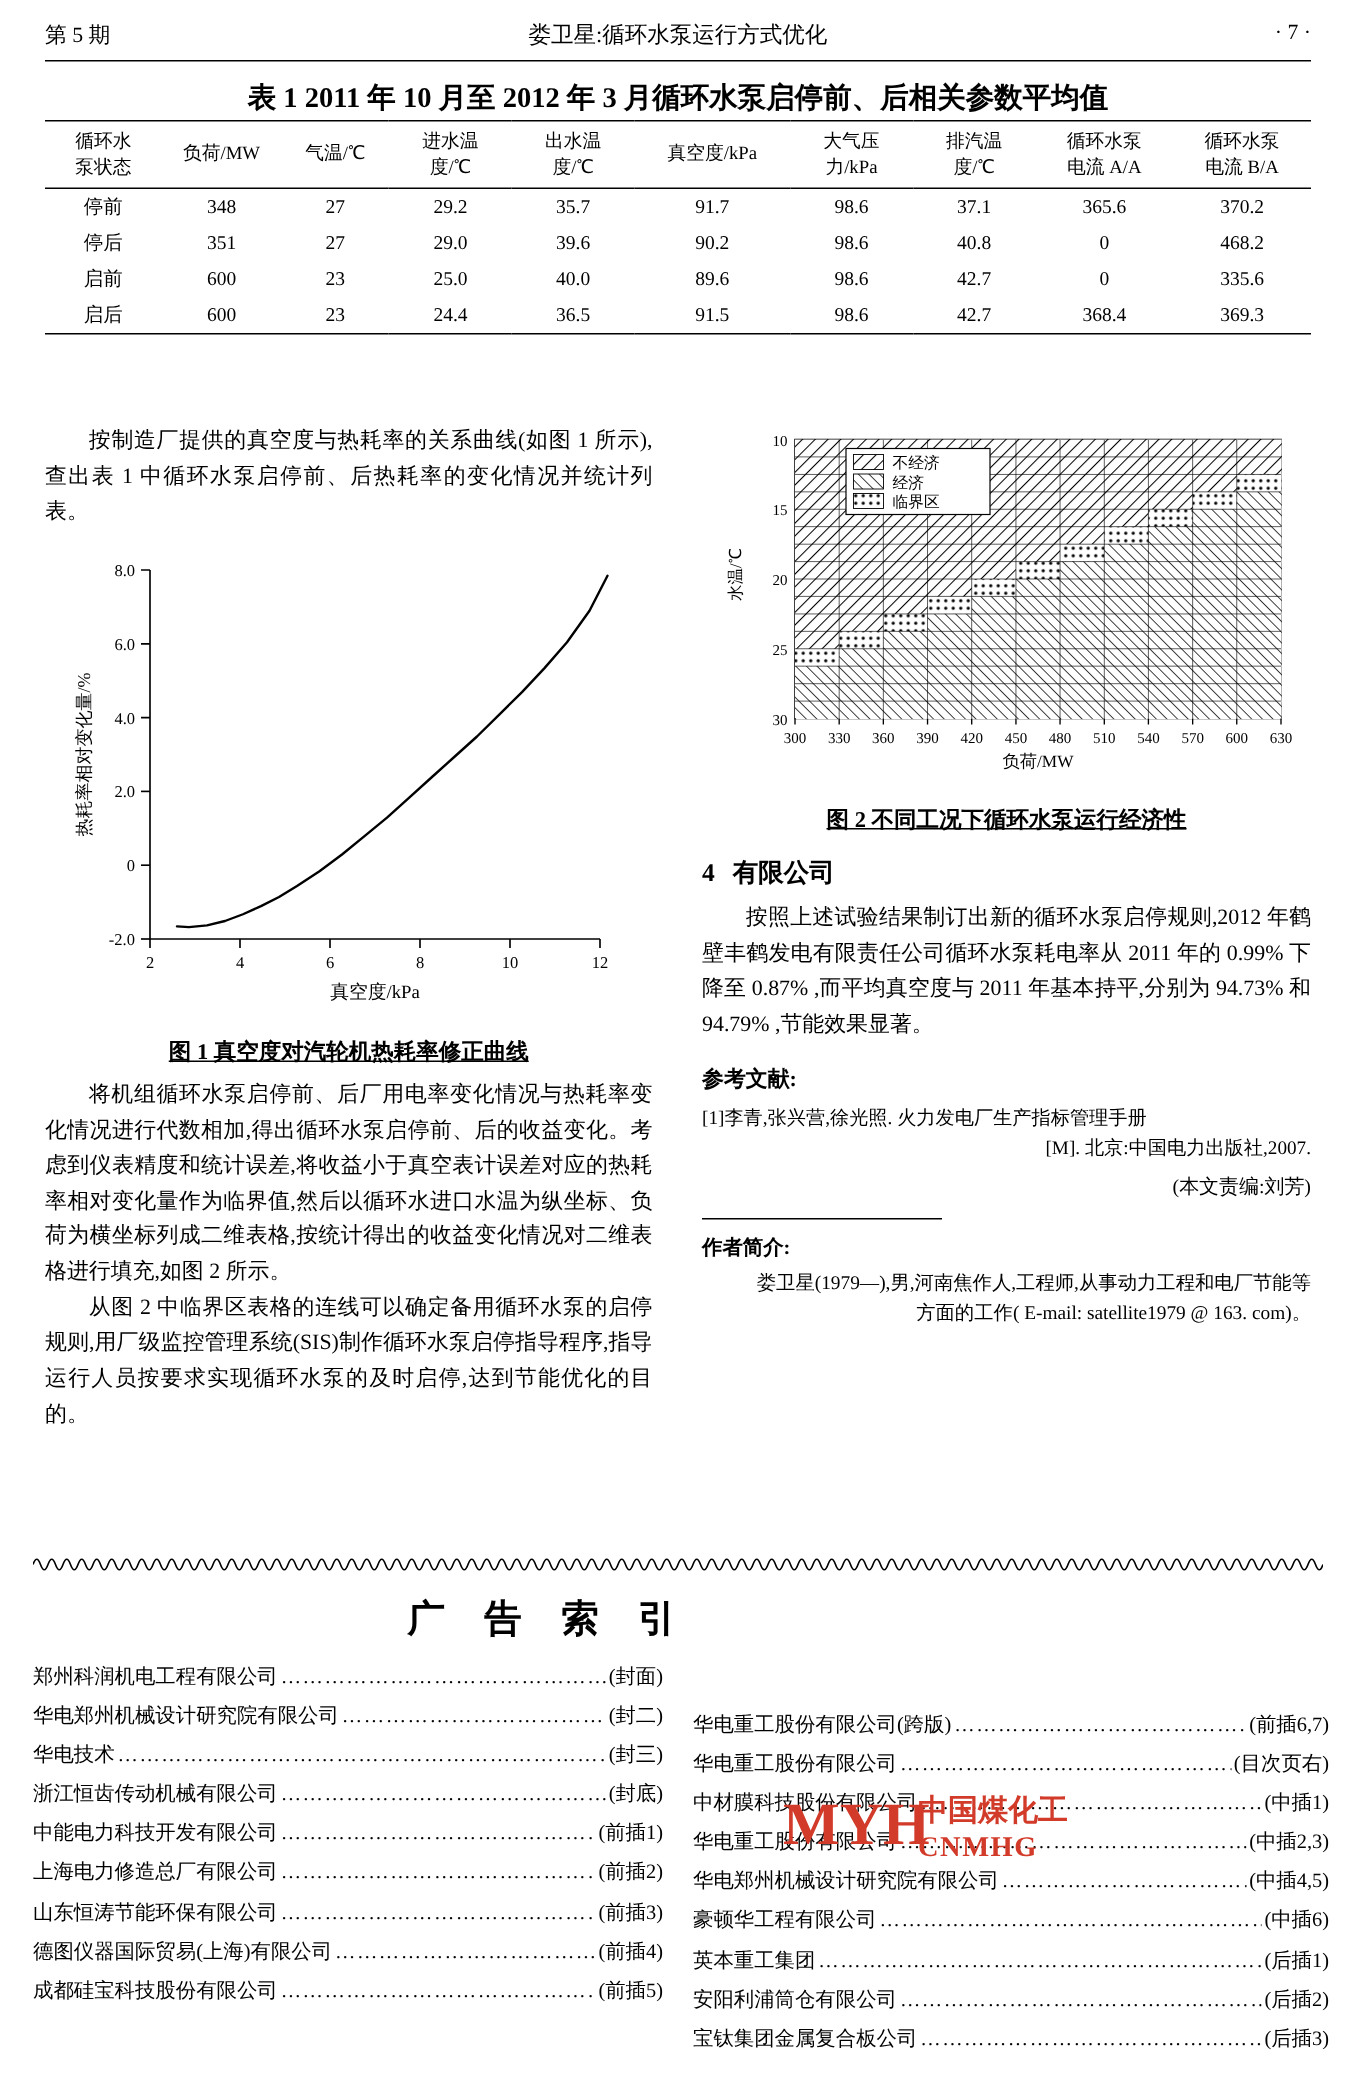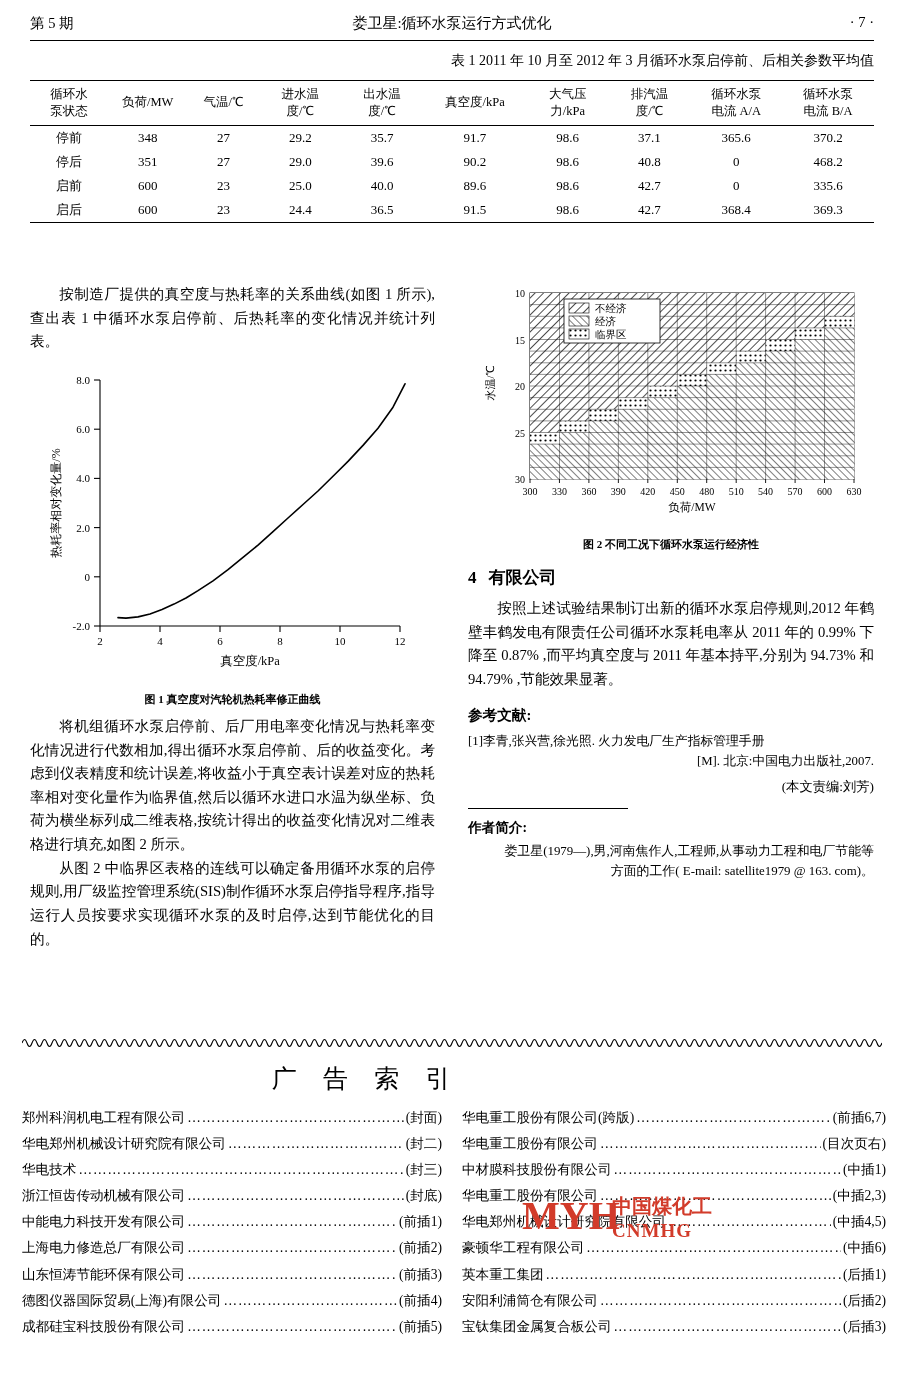--- a/index.html
+++ b/index.html
@@ -14,62 +14,62 @@
   .page{position:relative;width:904px;height:1385px;}
 
   
   .hdr{position:absolute;left:30px;top:14px;width:844px;height:26px;font-size:14.5px;}
   .hdr .l{position:absolute;left:0;top:0;}
   .hdr .c{position:absolute;left:0;right:0;text-align:center;top:0;font-size:15px;}
   .hdr .r{position:absolute;right:0;top:0;}
   .hdr-rule{position:absolute;left:30px;top:40px;width:844px;height:0;border-top:1.6px solid #000;}
 
   
-  .tbl-title{position:absolute;left:30px;top:52px;width:844px;text-align:right;font-size:14px;font-weight:normal;}
+  .tbl-title{position:absolute;left:30px;top:52px;width:844px;text-align:center;font-size:19px;font-weight:bold;}
   table.t1{position:absolute;left:30px;top:80px;width:844px;border-collapse:collapse;font-size:13px;}
   table.t1 th,table.t1 td{text-align:center;padding:3px 0;font-weight:normal;}
   table.t1 thead th{padding:5px 0;line-height:1.35;font-size:12.5px;}
   table.t1 .topline{border-top:1.5px solid #000;}
   table.t1 .midline{border-bottom:0.9px solid #000;}
   table.t1 .botline{border-bottom:1.5px solid #000;}
 
   
   .colL{position:absolute;left:30px;top:283px;width:405px;}
   .colR{position:absolute;left:468px;top:283px;width:406px;}
 
   p.body{margin:0 0 0 0;font-size:14.6px;line-height:1.62;text-align:justify;text-justify:inter-ideograph;text-indent:2em;}
 
   
   .fig1{position:relative;margin-top:4px;height:330px;}
   .fig1 svg{position:absolute;left:0;top:0;}
-  .figcap{text-align:center;font-size:11px;font-weight:bold;margin-top:4px;}
+  .figcap{text-align:center;font-size:15px;font-weight:bold;margin-top:4px;text-decoration:underline;}
 
   
   .fig2{position:relative;height:250px;}
   .fig2 svg{position:absolute;left:0;top:0;}
 
   h2.sec{font-size:17px;margin:14px 0 8px 0;font-weight:bold;}
   h2.sec .num{margin-right:12px;}
 
   .ref-h{font-size:14.6px;font-weight:bold;margin:14px 0 6px 0;}
   .ref-item{font-size:12.8px;line-height:1.6;text-indent:0;margin:0;}
   .ref-sub{font-size:12.8px;line-height:1.6;margin:0;padding-left:2.1em;text-align:right;}
   .editor{font-size:13.3px;text-align:right;margin-top:6px;}
   .hr-short{width:160px;border-top:0.9px solid #000;margin:12px 0 10px 0;}
   .au-h{font-size:13.6px;font-weight:bold;margin:0 0 4px 0;}
   .au-p{font-size:12.9px;line-height:1.62;text-indent:2em;margin:0;text-align:right;}
 
   
   .wave{position:absolute;left:22px;top:1035px;width:860px;height:16px;}
 
   
-  .ads-title{position:absolute;left:0;top:1062px;width:732px;text-align:center;font-size:25px;font-weight:normal;letter-spacing:10px;font-family:"Liberation Serif",serif;}
+  .ads-title{position:absolute;left:0;top:1062px;width:732px;text-align:center;font-size:25px;font-weight:bold;letter-spacing:10px;font-family:"Liberation Serif",serif;}
   .ads{position:absolute;top:1105px;font-size:13.6px;line-height:1.92;}
   .adsL{left:22px;width:420px;}
-  .adsR{left:462px;width:424px;}
+  .adsR{left:462px;width:424px;margin-top:32px;}
   .ad-row{display:flex;align-items:baseline;white-space:nowrap;}
   .ad-name{flex:0 0 auto;}
   .ad-dots{flex:1 1 auto;overflow:hidden;margin:0 2px;letter-spacing:1px;}
   .ad-page{flex:0 0 auto;}
 
   
   .wm{position:absolute;left:462px;top:1185px;width:300px;height:70px;pointer-events:none;}
 </style>
 </head>
 <body>

